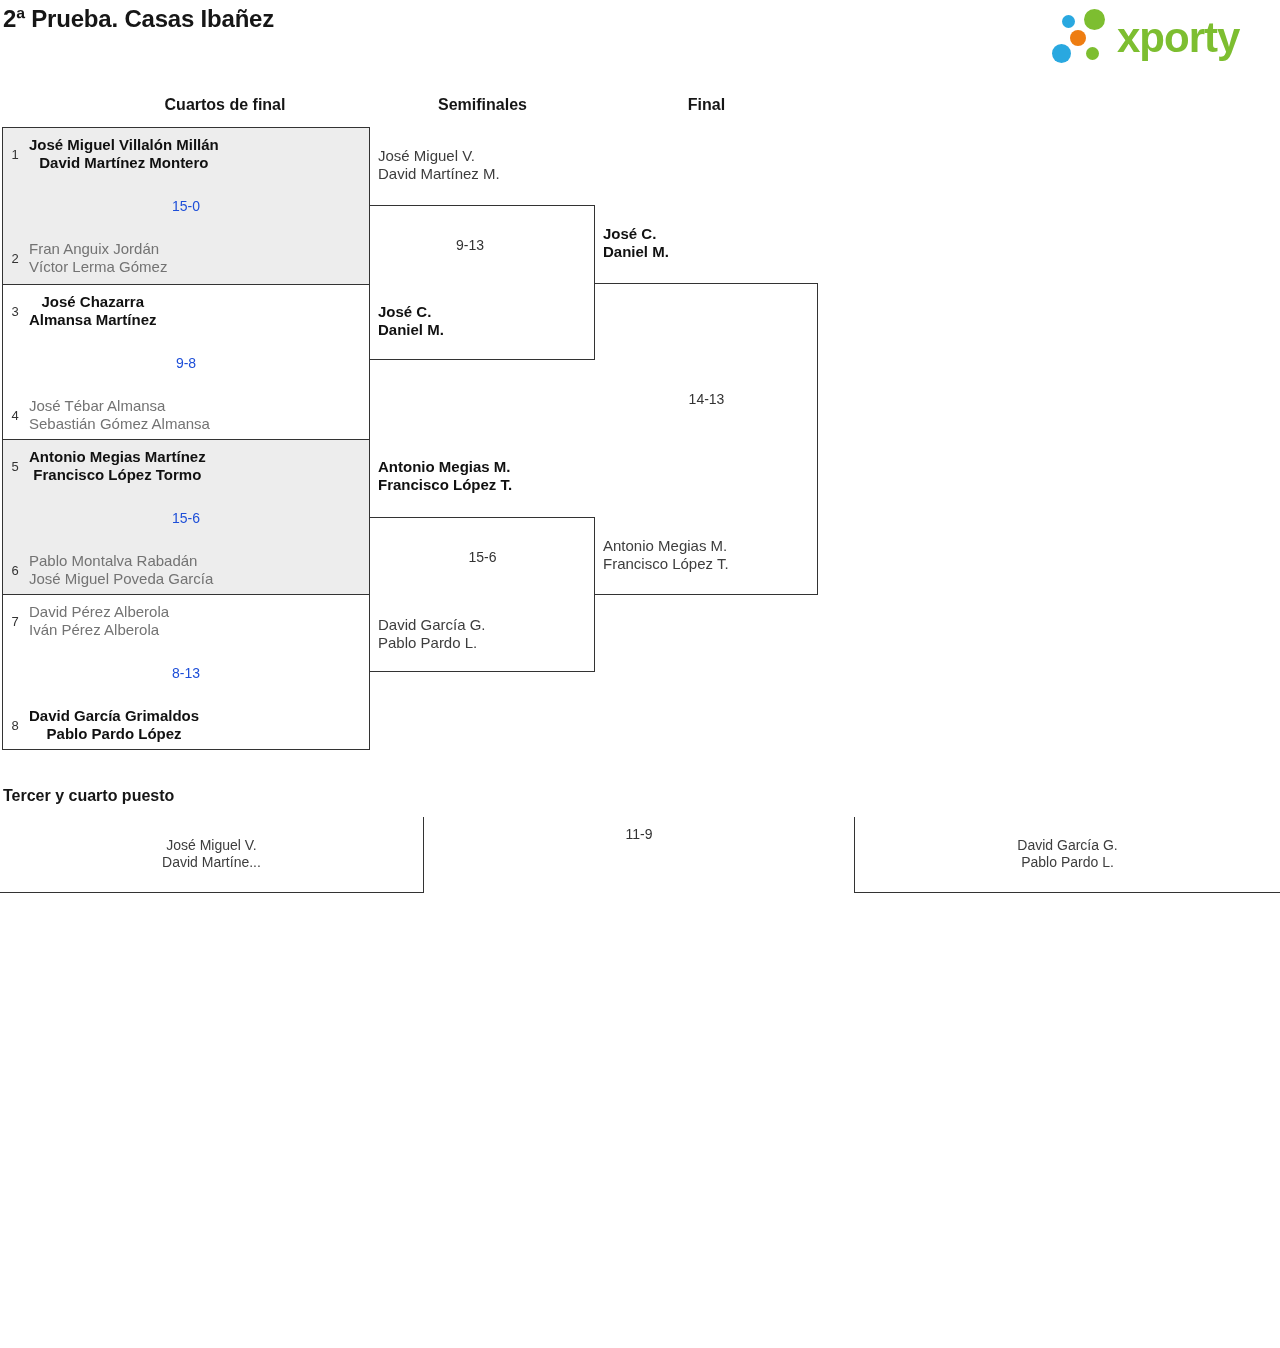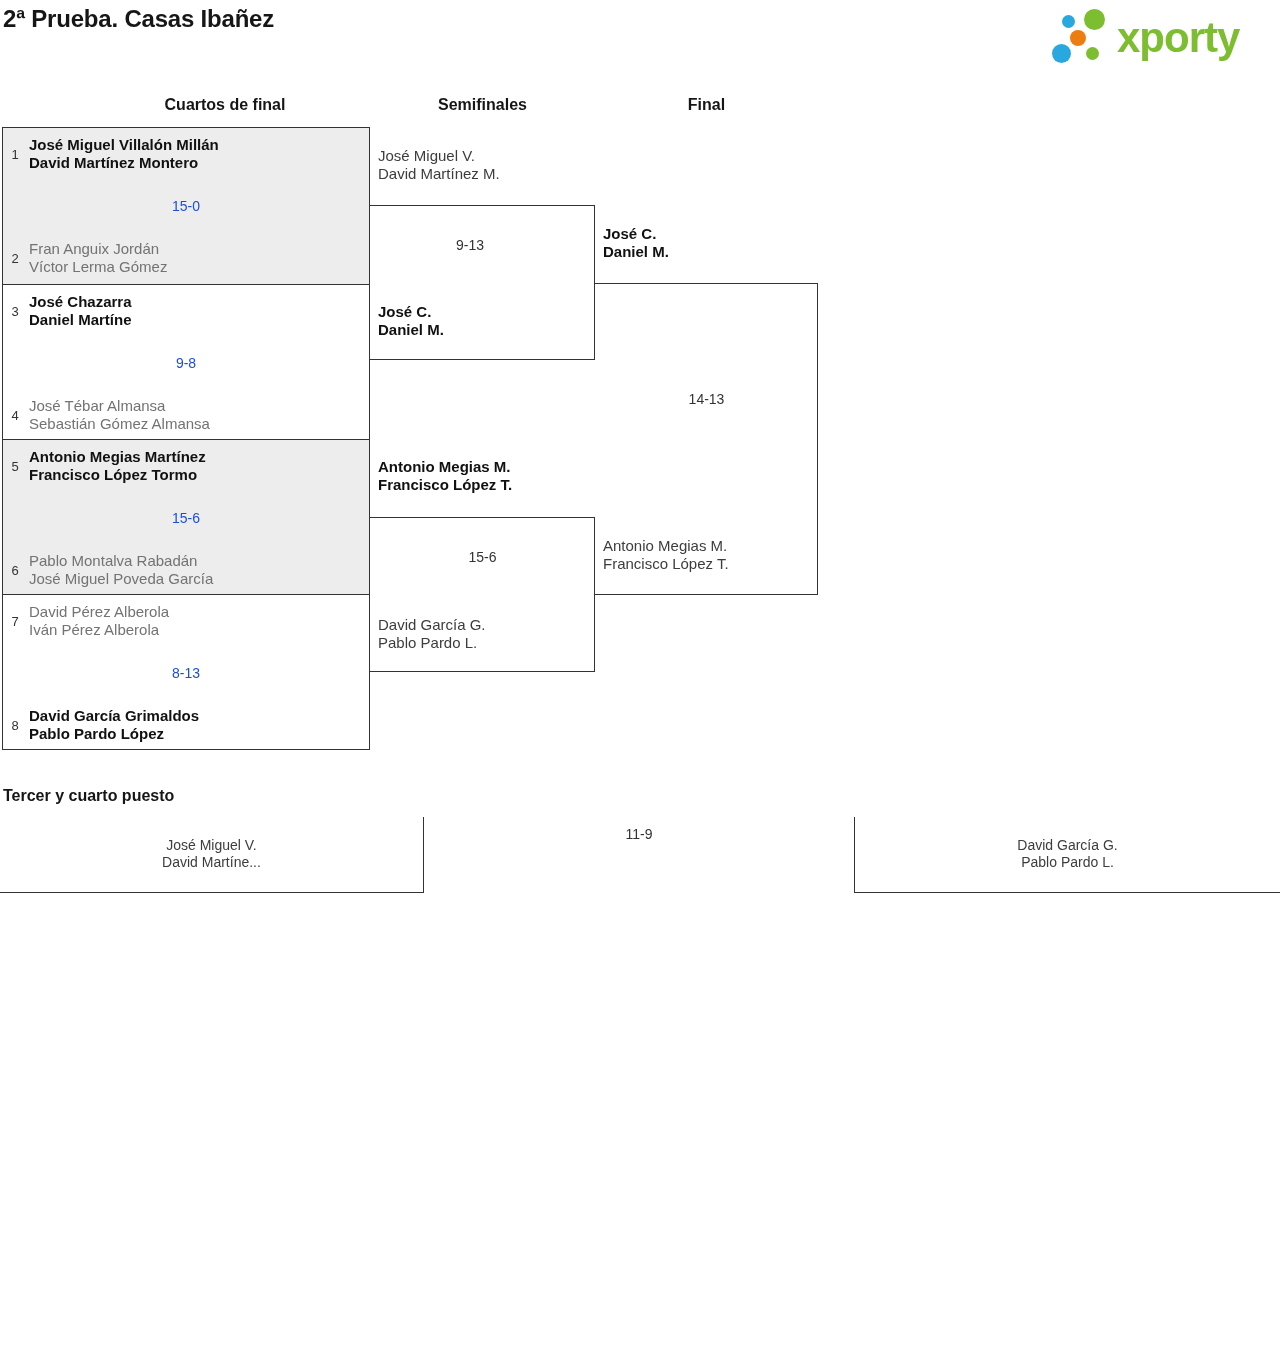--- a/index.html
+++ b/index.html
@@ -45,21 +45,21 @@
     display:flex;align-items:center;justify-content:center;
     font-size:13px;color:#333;
   }
   .seed.s-top{top:8px;}
   .seed.s-bottom{top:112px;}
   .team{
     position:absolute;left:26px;font-size:15px;line-height:18px;color:#737373;
   }
   .team.t-top{top:8px;}
   .team.t-bottom{top:112px;}
-  .team.winner{font-weight:700;color:#111;}
+  .team.winner{font-weight:700;color:#111;text-align:center;}
   .score-line{
     position:absolute;left:0;right:0;top:70px;text-align:center;
     font-size:14px;color:#1d4ed8;
   }
   
   .conn-box{
     position:absolute;box-sizing:border-box;
     border-top:1px solid #333;border-right:1px solid #333;border-bottom:1px solid #333;
   }
   #sf1-box{left:370px;top:205px;width:225px;height:155px;}
@@ -122,21 +122,21 @@
   <div class="qf-box shaded" style="top:127px;height:158px;">
     <div class="seed s-top">1</div>
     <div class="team t-top winner"><span>José Miguel Villalón Millán</span><br><span>David Martínez Montero</span></div>
     <div class="score-line">15-0</div>
     <div class="seed s-bottom">2</div>
     <div class="team t-bottom"><span>Fran Anguix Jordán</span><br><span>Víctor Lerma Gómez</span></div>
   </div>
 
   <div class="qf-box no-top" style="top:285px;height:155px;">
     <div class="seed s-top">3</div>
-    <div class="team t-top winner"><span>José Chazarra</span><br><span>Daniel Martíne</span></div>
+    <div class="team t-top winner"><span>José Chazarra</span><br><span>Almansa Martínez</span></div>
     <div class="score-line">9-8</div>
     <div class="seed s-bottom">4</div>
     <div class="team t-bottom"><span>José Tébar Almansa</span><br><span>Sebastián Gómez Almansa</span></div>
   </div>
 
   <div class="qf-box no-top shaded" style="top:440px;height:155px;">
     <div class="seed s-top">5</div>
     <div class="team t-top winner"><span>Antonio Megias Martínez</span><br><span>Francisco López Tormo</span></div>
     <div class="score-line">15-6</div>
     <div class="seed s-bottom">6</div>

